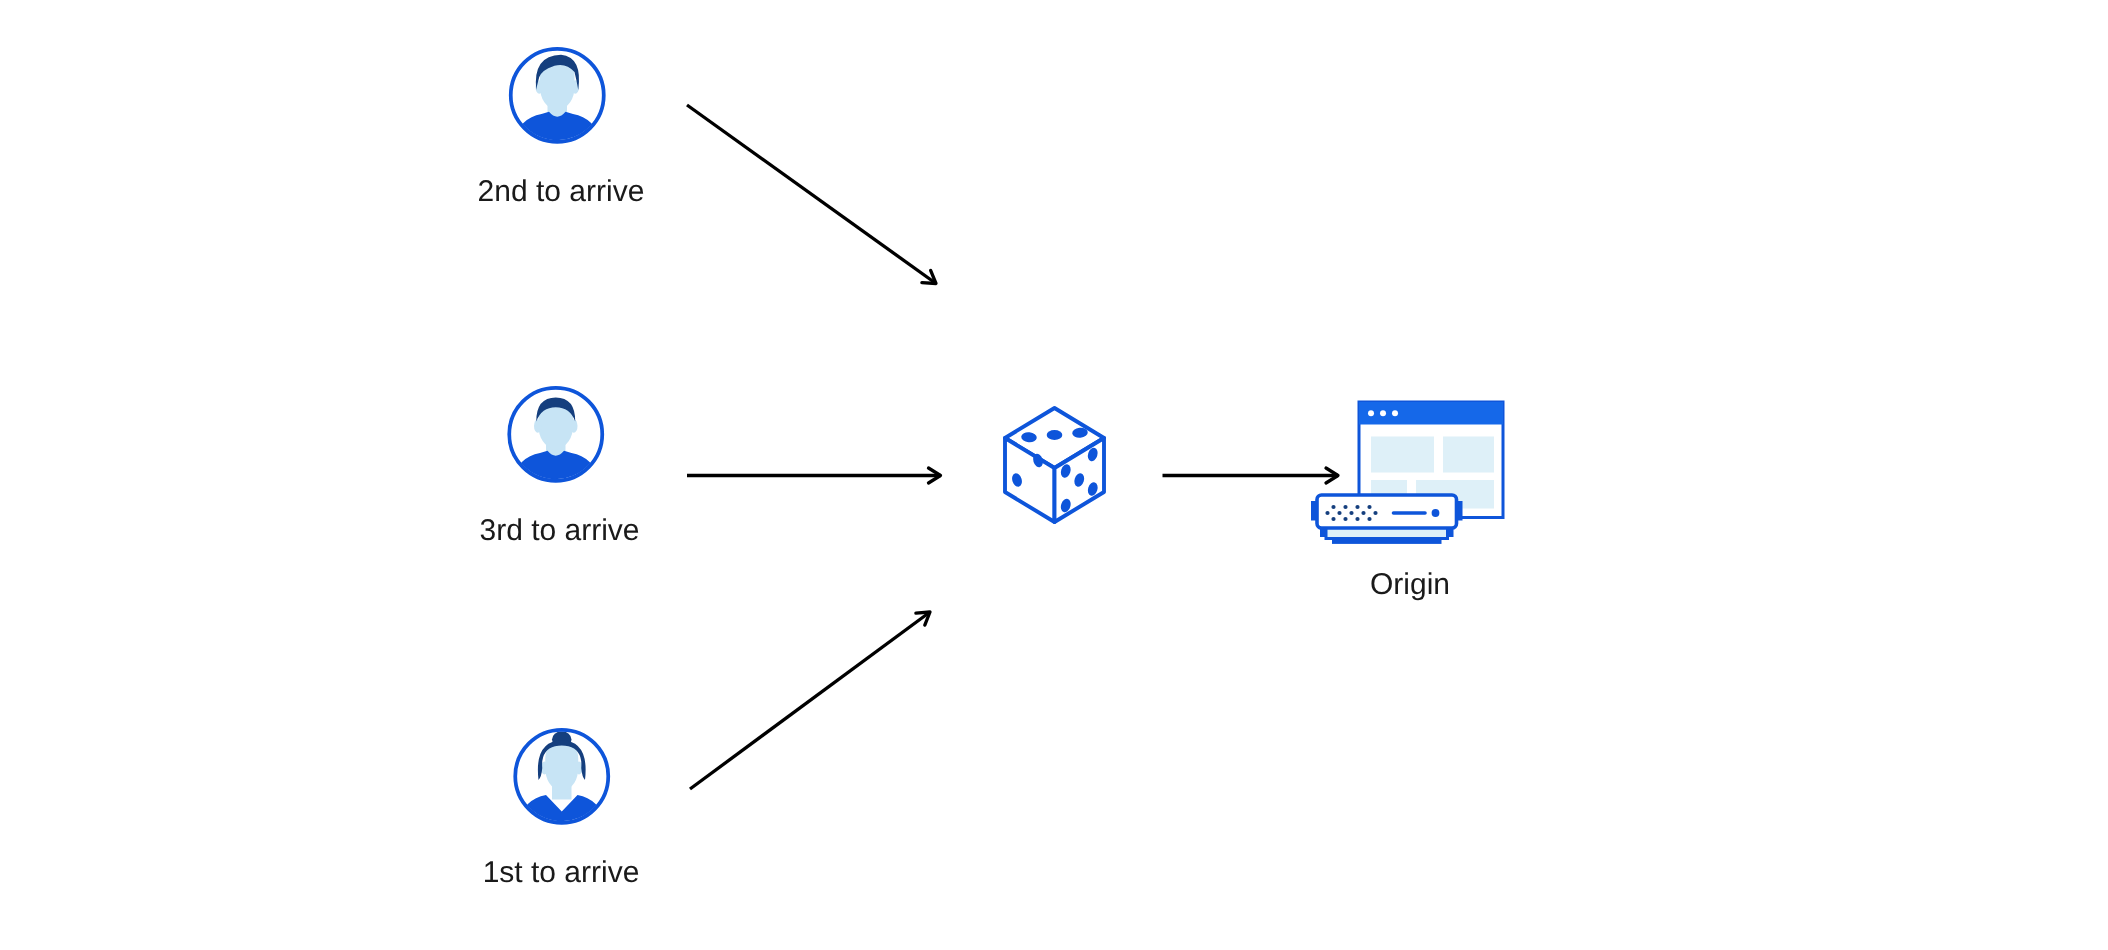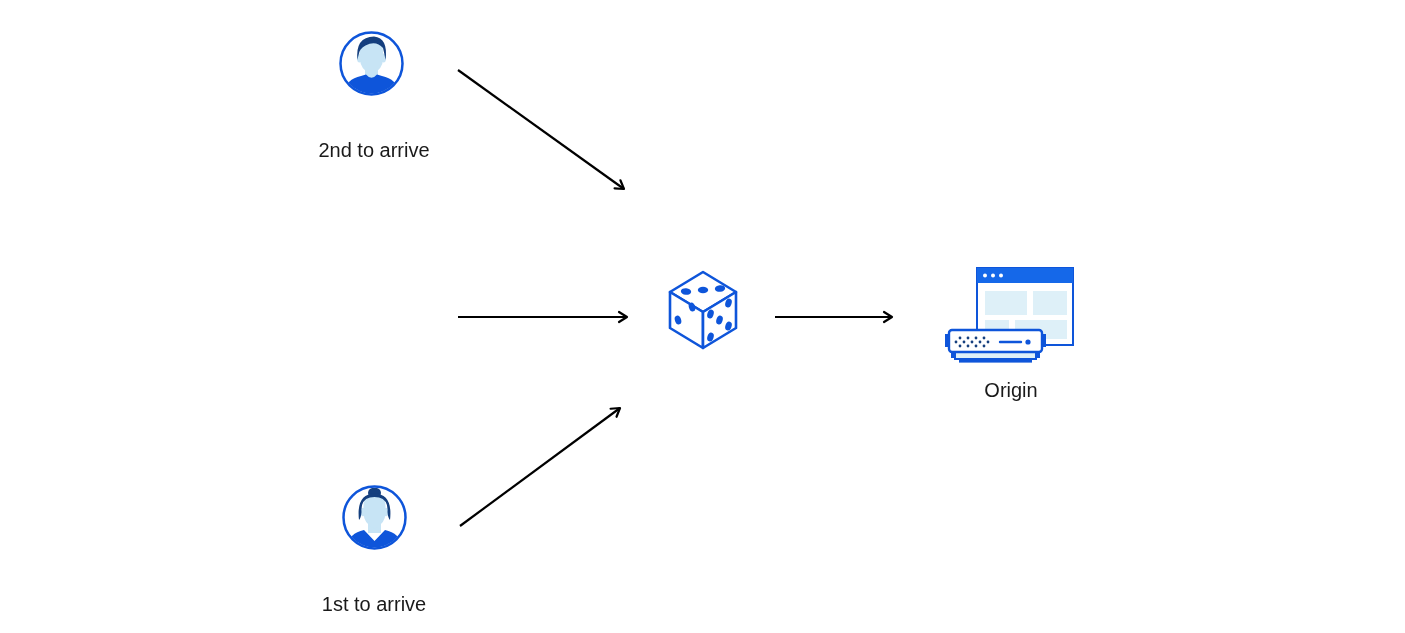--- a/index.html
+++ b/index.html
@@ -32,21 +32,21 @@
   }
   .node{position:absolute;}
   .node-label{
     position:absolute;
     white-space:nowrap;
     font-size:20px;
     line-height:24px;
     color:var(--text);
     transform:translateX(-50%);
   }
-  .client-label{top:86px;left:36px;margin-top:22px;}
+  .client-label{top:86px;left:36px;}
   .origin-label{top:118px;left:70px;}
   
   .f-blue{fill:var(--blue);}
   .f-bright{fill:var(--bright-blue);}
   .f-navy{fill:var(--navy);}
   .f-light{fill:var(--light-blue);}
   .f-pale{fill:var(--pale-blue);}
   .f-white{fill:#ffffff;}
   .s-blue{stroke:var(--blue);}
   .arrow-line{stroke:var(--arrow);stroke-width:2.2;fill:none;}
@@ -82,20 +82,40 @@
         <path d="M22 21 Q22 10 33.5 10 Q45 10 45 21 L45 28 Q45 40 33.5 44.5 Q22 40 22 28 Z" class="f-light"></path>
         <ellipse cx="21.5" cy="28" rx="2.5" ry="4.5" class="f-light"></ellipse>
         <ellipse cx="45.5" cy="28" rx="2.5" ry="4.5" class="f-light"></ellipse>
         <path d="M19.5 30 Q17 7 36 6.5 Q50.5 8 47.5 30 Q46.5 24 45 18 Q38 10 27.5 15.5 Q21.5 18.5 20.8 24 Q20 27 19.5 30 Z" class="f-navy"></path>
       </g>
       <circle cx="33.5" cy="33.5" r="31" fill="none" class="s-blue" stroke-width="2.5"></circle>
     </svg>
     <div class="node-label client-label">2nd to arrive</div>
   </div>
 
+  <div class="node" style="left:337px;top:256px;width:72px;">
+    <svg width="67" height="67" viewBox="0 0 67 67">
+      <defs>
+          <clipPath id="avc2">
+            <circle cx="33.5" cy="33.5" r="30"></circle>
+          </clipPath>
+        </defs>
+      <circle cx="33.5" cy="33.5" r="30" class="f-white"></circle>
+      <g clip-path="url(#avc2)">
+        <path d="M27 36 h13 v13 h-13 z" class="f-light"></path>
+        <path d="M4 67 Q7 49 23 46 L28 44.5 Q33.5 51 39 44.5 L44 46 Q60 49 63 67 Z" class="f-blue"></path>
+        <path d="M22 21 Q22 10 33.5 10 Q45 10 45 21 L45 28 Q45 40 33.5 44.5 Q22 40 22 28 Z" class="f-light"></path>
+        <ellipse cx="21.5" cy="28" rx="2.5" ry="4.5" class="f-light"></ellipse>
+        <ellipse cx="45.5" cy="28" rx="2.5" ry="4.5" class="f-light"></ellipse>
+        <path d="M20.5 25 Q20.5 9 33.5 9 Q46.5 9 46.5 25 Q43 15.5 33.5 15.5 Q24 15.5 20.5 25 Z" class="f-navy"></path>
+      </g>
+      <circle cx="33.5" cy="33.5" r="31" fill="none" class="s-blue" stroke-width="2.5"></circle>
+    </svg>
+    <div class="node-label client-label">3rd to arrive</div>
+  </div>
 
   <div class="node" style="left:338px;top:484px;width:72px;text-align:center;">
     <svg width="67" height="67" viewBox="0 0 67 67">
       <defs>
           <clipPath id="avc3">
             <circle cx="33.5" cy="33.5" r="30"></circle>
           </clipPath>
         </defs>
       <circle cx="33.5" cy="33.5" r="30" class="f-white"></circle>
       <g clip-path="url(#avc3)">
@@ -127,21 +147,21 @@
         <ellipse cx="13" cy="54" rx="3.1" ry="4.6" transform="rotate(-18 13 54)"></ellipse>
         <ellipse cx="45.5" cy="48" rx="3.1" ry="4.6" transform="rotate(18 45.5 48)"></ellipse>
         <ellipse cx="63.5" cy="37" rx="3.1" ry="4.6" transform="rotate(18 63.5 37)"></ellipse>
         <ellipse cx="54.5" cy="54" rx="3.1" ry="4.6" transform="rotate(18 54.5 54)"></ellipse>
         <ellipse cx="45.5" cy="71" rx="3.1" ry="4.6" transform="rotate(18 45.5 71)"></ellipse>
         <ellipse cx="63.5" cy="60" rx="3.1" ry="4.6" transform="rotate(18 63.5 60)"></ellipse>
       </g>
     </svg>
   </div>
 
-  <div class="node" style="left:941px;top:260px;width:135px;">
+  <div class="node" style="left:870px;top:260px;width:135px;">
     <svg width="135" height="106" viewBox="0 0 135 106">
 
       <g>
         <rect x="36" y="8" width="96" height="77" class="f-white s-blue" stroke-width="2"></rect>
         <rect x="36" y="8" width="96" height="15" class="f-bright"></rect>
         <circle cx="44" cy="15.5" r="2" fill="#ffffff"></circle>
         <circle cx="52" cy="15.5" r="2" fill="#ffffff"></circle>
         <circle cx="60" cy="15.5" r="2" fill="#ffffff"></circle>
         <rect x="44" y="31" width="42" height="24" class="f-pale"></rect>
         <rect x="92" y="31" width="34" height="24" class="f-pale"></rect>

